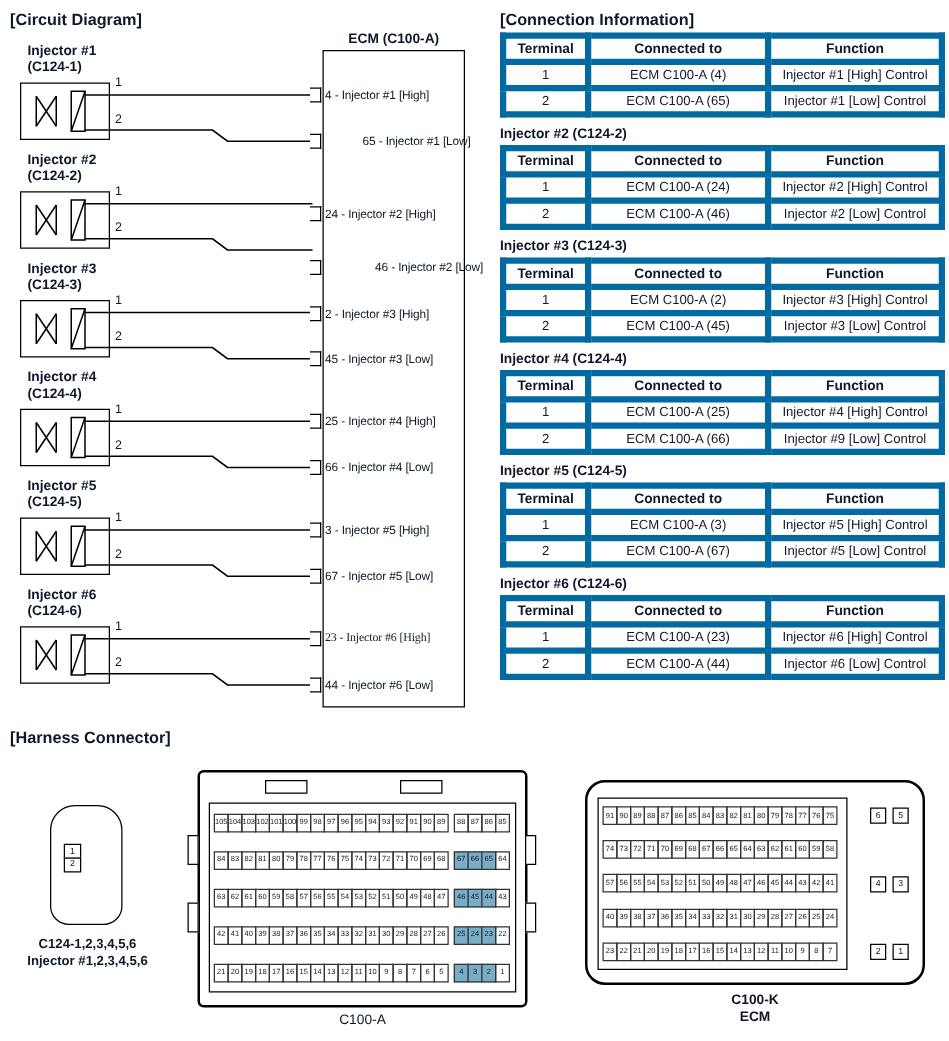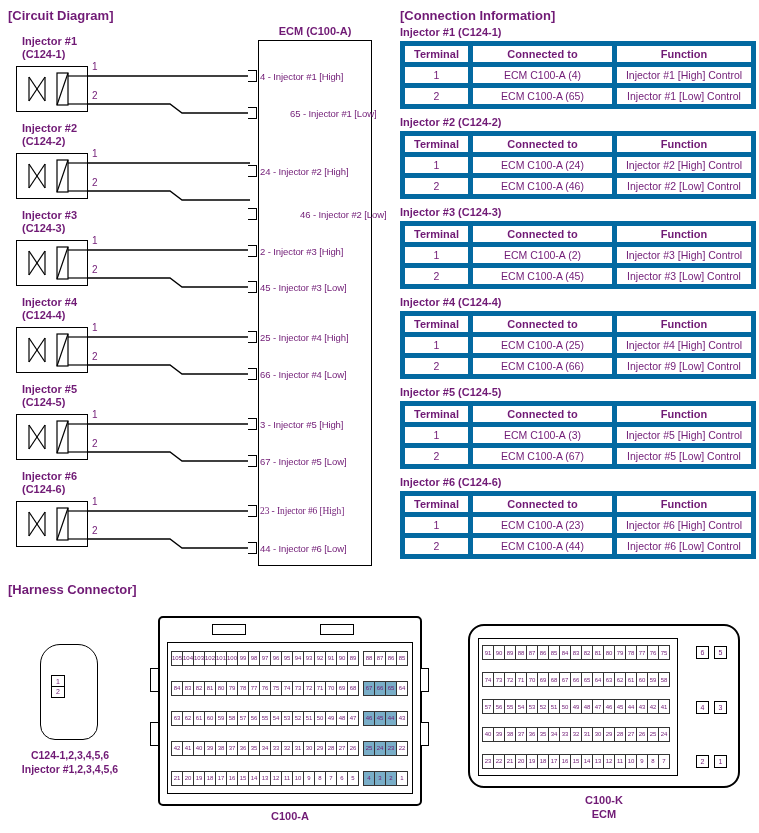--- a/index.html
+++ b/index.html
@@ -1,17 +1,17 @@
 <!DOCTYPE html>
 <html><head>
 <meta charset="utf-8">
 <style>
   *{margin:0;padding:0;box-sizing:border-box}
   body{background:#fff}
-  .page{position:relative;width:759px;height:833px;background:#fff;color:#701a75;
+  .page{position:relative;width:759px;height:833px;background:#fff;color:#0f172a;
         font-family:"Liberation Sans",sans-serif;overflow:hidden}
   #wires-svg{position:absolute;left:0;top:0}
   #wires-svg path{stroke:#000;stroke-width:1.3;fill:none}
   .section-title{position:absolute;font-size:13px;font-weight:bold}
   #st-circuit{left:8px;top:8px}
   #st-conn{left:400px;top:8px}
   #st-harness{left:8px;top:582px}
   .ecm-title{position:absolute;left:258px;top:25px;width:114px;text-align:center;font-size:11px;font-weight:bold}
   .ecm-box{position:absolute;left:258px;top:40px;width:114px;height:526px;border:1.5px solid #000}
   #injector-blocks,#ecm-pins{position:absolute;left:0;top:0;width:0;height:0}
@@ -43,21 +43,21 @@
   .side-tab{position:absolute;width:9px;height:24px;border:1.4px solid #000;background:#fff}
   .tl1{left:150px;top:668px}.tl2{left:150px;top:722px}
   .tr1{left:420px;top:668px}.tr2{left:420px;top:722px}
   #c100a-grid{position:absolute;left:167px;top:642px;width:246px;height:152px;border:1.5px solid #000;
               display:flex;flex-direction:column;justify-content:space-around;padding:0 3px;background:#fff}
   .pin-row{display:flex}
   .pin-cell{flex:0 0 auto;width:12px;height:15px;border:1px solid #333;margin-left:-1px;
             display:flex;align-items:center;justify-content:center;font-size:6px}
   .pin-row .pin-cell:first-child{margin-left:0}
   .pin-gap{flex:0 0 auto;width:5px}
-  .c100a-caption{position:absolute;left:158px;top:810px;width:264px;text-align:center;font-size:11px;font-weight:bold}
+  .c100a-caption{position:absolute;left:158px;top:810px;width:264px;text-align:center;font-size:11px;font-weight:normal}
   .c100k-outer{position:absolute;left:468px;top:624px;width:272px;height:164px;border:2px solid #000;border-radius:16px}
   #c100k-grid{position:absolute;left:478px;top:638px;width:200px;height:138px;border:1.5px solid #000;
               display:flex;flex-direction:column;justify-content:space-around;padding:0 3px}
   #c100k-side{position:absolute;left:696px;top:646px;height:122px;display:flex;flex-direction:column;justify-content:space-between}
   .side-pair{display:flex;gap:5px}
   .side-cell{width:13px;height:13px;border:1.2px solid #000;font-size:7px;display:flex;align-items:center;justify-content:center}
   .c100k-caption1{position:absolute;left:468px;top:794px;width:272px;text-align:center;font-size:11px;font-weight:bold}
   .c100k-caption2{position:absolute;left:468px;top:808px;width:272px;text-align:center;font-size:11px;font-weight:bold}
 </style>
 </head>
@@ -249,21 +249,20 @@
         <div class="pin-text">23 - Injector #6 [High]</div>
       </div>
       <div class="ecm-pin" style="top: 541px;">
         <div class="pin-bracket"></div>
         <div class="pin-text">44 - Injector #6 [Low]</div>
       </div>
     </div>
 
   <div id="conn-tables">
       <div class="conn-group">
-        <div class="conn-title">Injector #1 (C124-1)</div>
         <table class="conn-table">
           <tbody>
             <tr>
               <th>Terminal</th>
               <th>Connected to</th>
               <th>Function</th>
             </tr>
             <tr>
               <td>1</td>
               <td>ECM C100-A (4)</td>

